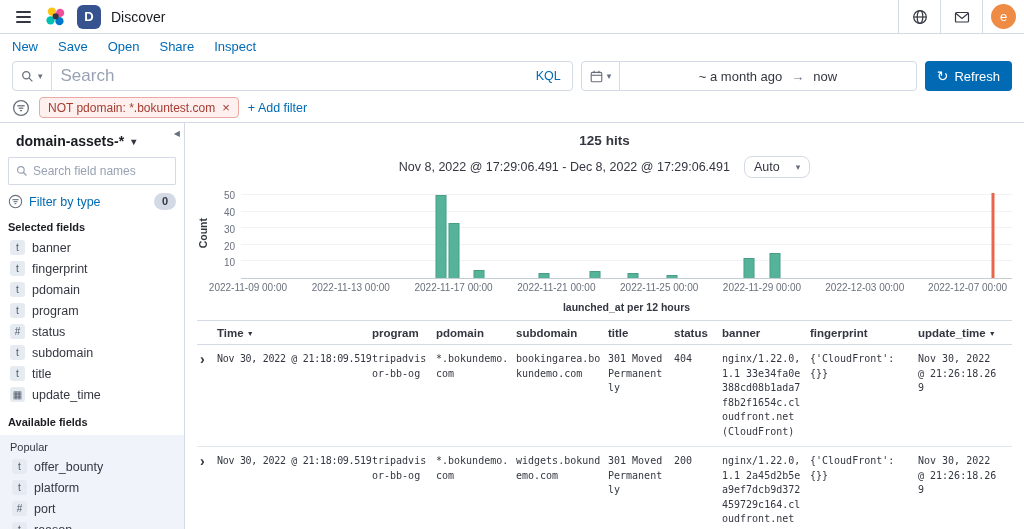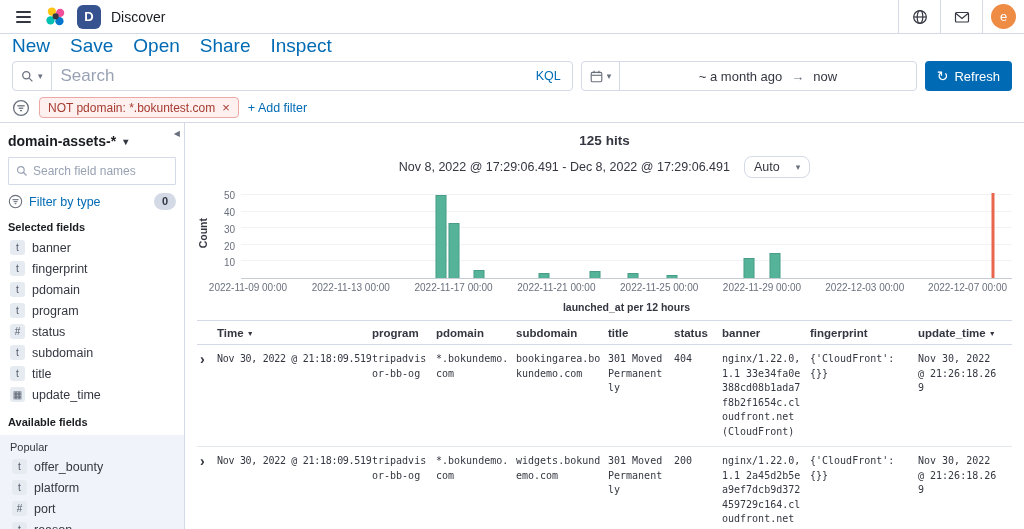--- a/index.html
+++ b/index.html
@@ -10,21 +10,21 @@
 .hamburger{display:inline-flex;flex-direction:column;gap:3px;cursor:pointer;padding:4px}
 .hamburger i{width:15px;height:2px;background:#343741;border-radius:1px;display:block}
 .logo{display:flex;align-items:center}
 .space-badge{width:24px;height:24px;border-radius:6px;color:#fff;font-weight:bold;display:flex;align-items:center;justify-content:center;font-size:13px;cursor:pointer}
 .hdr-title{font-size:14px;color:#1A1C21}
 .hdr-right{margin-left:auto;display:flex;align-items:stretch;height:100%}
 .hdr-cell{width:42px;display:flex;align-items:center;justify-content:center;border-left:1px solid #D3DAE6;cursor:pointer}
 .avatar{width:25px;height:25px;border-radius:50%;color:#fff;display:flex;align-items:center;justify-content:center;font-size:13px}
 
 .menubar{height:24px;display:flex;align-items:center;gap:20px;padding:0 12px}
-.nav-link{color:#006BB4;font-size:19px;cursor:pointer}
+.nav-link{color:#006BB4;font-size:13px;cursor:pointer}
 
 .querybar{display:flex;align-items:center;gap:8px;padding:3px 12px;height:36px}
 .qgroup{flex:1;display:flex;align-items:center;height:30px;border:1px solid #D3DAE6;border-radius:4px;background:#fff}
 .qaddon{display:flex;align-items:center;gap:4px;padding:0 8px;height:100%;border-right:1px solid #D3DAE6;cursor:pointer;color:#69707D}
 .chev{font-size:9px;color:#69707D}
 .qinput{flex:1;border:none;outline:none;height:100%;padding:0 9px;font-size:17px;font-family:Liberation Sans, sans-serif;color:#6d28d9;min-width:0;background:transparent}
 .qinput::placeholder{color:#98A2B3}
 .kql{padding:0 11px;color:#006BB4;font-size:12.5px;cursor:pointer}
 .dategroup{width:336px;height:30px;border:1px solid #D3DAE6;border-radius:4px;display:flex;align-items:center;background:#fff;flex:0 0 auto}
 .datebtn{display:flex;align-items:center;gap:4px;padding:0 8px;height:100%;border-right:1px solid #D3DAE6;cursor:pointer}
@@ -36,21 +36,21 @@
 
 .filterbar{display:flex;align-items:center;gap:9px;padding:3px 12px 4px;border-bottom:1px solid #D3DAE6}
 .ficon{display:flex;cursor:pointer}
 .fpill{display:inline-flex;align-items:center;gap:7px;padding:2px 8px;border:1px solid #ECA8A2;border-radius:4px;background:#FDF0EE;font-size:12px;color:#A53B32;cursor:pointer;height:21px}
 .fx{font-size:13px;line-height:1;cursor:pointer}
 .addfilter{color:#006BB4;font-size:12.5px;cursor:pointer}
 
 .content{display:flex;height:407px}
 .sidebar{width:185px;border-right:1px solid #D3DAE6;padding:8px 8px 0;position:relative;overflow:hidden;flex:0 0 auto}
 .collapse{position:absolute;top:3px;right:1px;font-size:8px;color:#69707D;cursor:pointer;padding:3px}
-.idxrow{display:flex;align-items:center;gap:7px;font-size:14px;font-weight:bold;color:#1A1C21;cursor:pointer;margin:2px 0 8px}
+.idxrow{display:flex;align-items:center;gap:7px;font-size:14px;font-weight:bold;color:#1A1C21;cursor:pointer;margin:2px 8px 8px}
 .idxrow .chev{font-size:10px;color:#343741}
 .fsearch{display:flex;align-items:center;gap:5px;height:28px;border:1px solid #D3DAE6;border-radius:1px;padding:0 7px;background:#fff}
 .fsearch input{border:none;outline:none;flex:1;font-size:12px;font-family:inherit;min-width:0}
 .fsearch input::placeholder{color:#98A2B3}
 .ftype{display:flex;align-items:center;gap:6px;margin:8px 0 0;color:#006BB4;font-size:12.5px;cursor:pointer}
 .badge0{margin-left:auto;background:#D3DAE6;border-radius:9px;padding:0 8px;font-size:11px;color:#343741;line-height:17px;font-weight:bold}
 .fheading{font-size:11px;font-weight:bold;color:#1A1C21;margin:11px 0 4px}
 .fieldrow{display:flex;align-items:center;gap:7px;height:21px;cursor:pointer;padding:0 2px}
 .token{width:15px;height:15px;border-radius:3px;background:#E6EBF2;color:#505968;display:flex;align-items:center;justify-content:center;font-size:10px;flex:0 0 auto}
 .fieldname{font-size:12.5px;color:#343741;white-space:nowrap}

